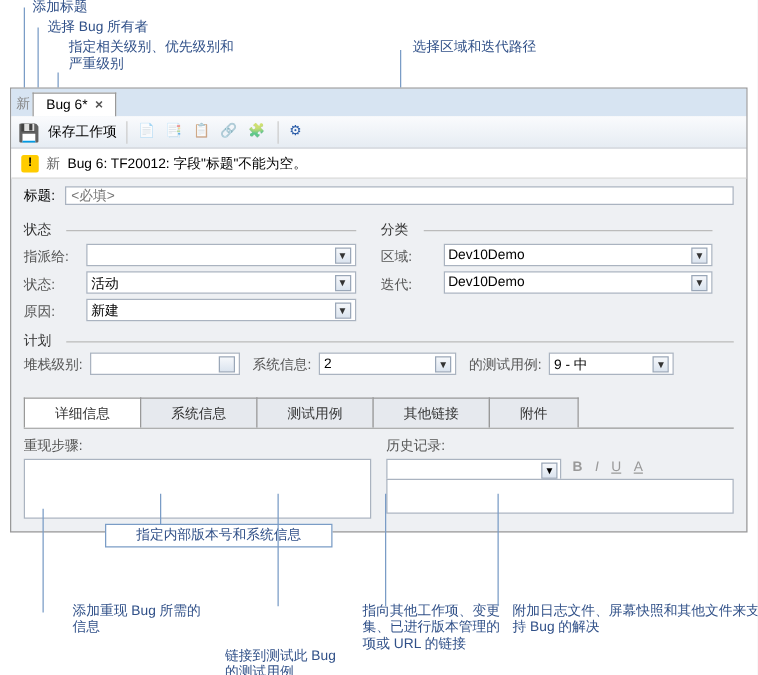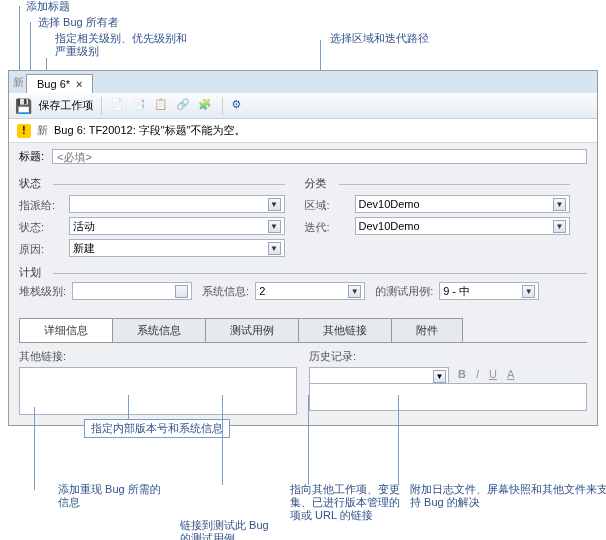--- a/index.html
+++ b/index.html
@@ -176,40 +176,40 @@
   <div class="tabstrip">
     <div class="t active">详细信息</div>
     <div class="t">系统信息</div>
     <div class="t">测试用例</div>
     <div class="t">其他链接</div>
     <div class="t">附件</div>
   </div>
 
   <div class="detail">
     <div class="detail-left">
-      <label>其他链接:</label>
+      <label>重现步骤:</label>
       <div class="textarea"></div>
     </div>
     <div class="detail-right">
       <label>历史记录:</label>
       <div class="combo-sm">
           <span class="drop">▼</span>
         </div>
       <div class="rtf-tools">
         <span style="font-weight:bold;">B</span>
         <span style="font-style:italic;">I</span>
         <span style="text-decoration:underline;">U</span>
         <span style="text-decoration:underline;">A</span>
       </div>
       <div class="rtf-area"></div>
     </div>
   </div>
 </div>
 
-<div style="position:absolute; left:84px; top:419px; border:1px solid #7a9cc6; background:#fff; padding:2px 6px;">
+<div style="position:absolute; left:84px; top:419px; border:1px solid #7a9cc6; background:#fff; padding:2px 24px;">
   <span class="callout" style="position:static;">指定内部版本号和系统信息</span>
 </div>
 <div class="callout-line" style="left:128px; top:395px; width:1px; height:25px;"></div>
 
 <div class="callout" style="left:58px; top:483px; white-space:pre;">添加重现 Bug 所需的
 信息</div>
 <div class="callout-line" style="left:34px; top:407px; width:1px; height:83px;"></div>
 
 <div class="callout" style="left:180px; top:502px; white-space:pre;margin-top:17px;">链接到测试此 Bug
 的测试用例</div>

